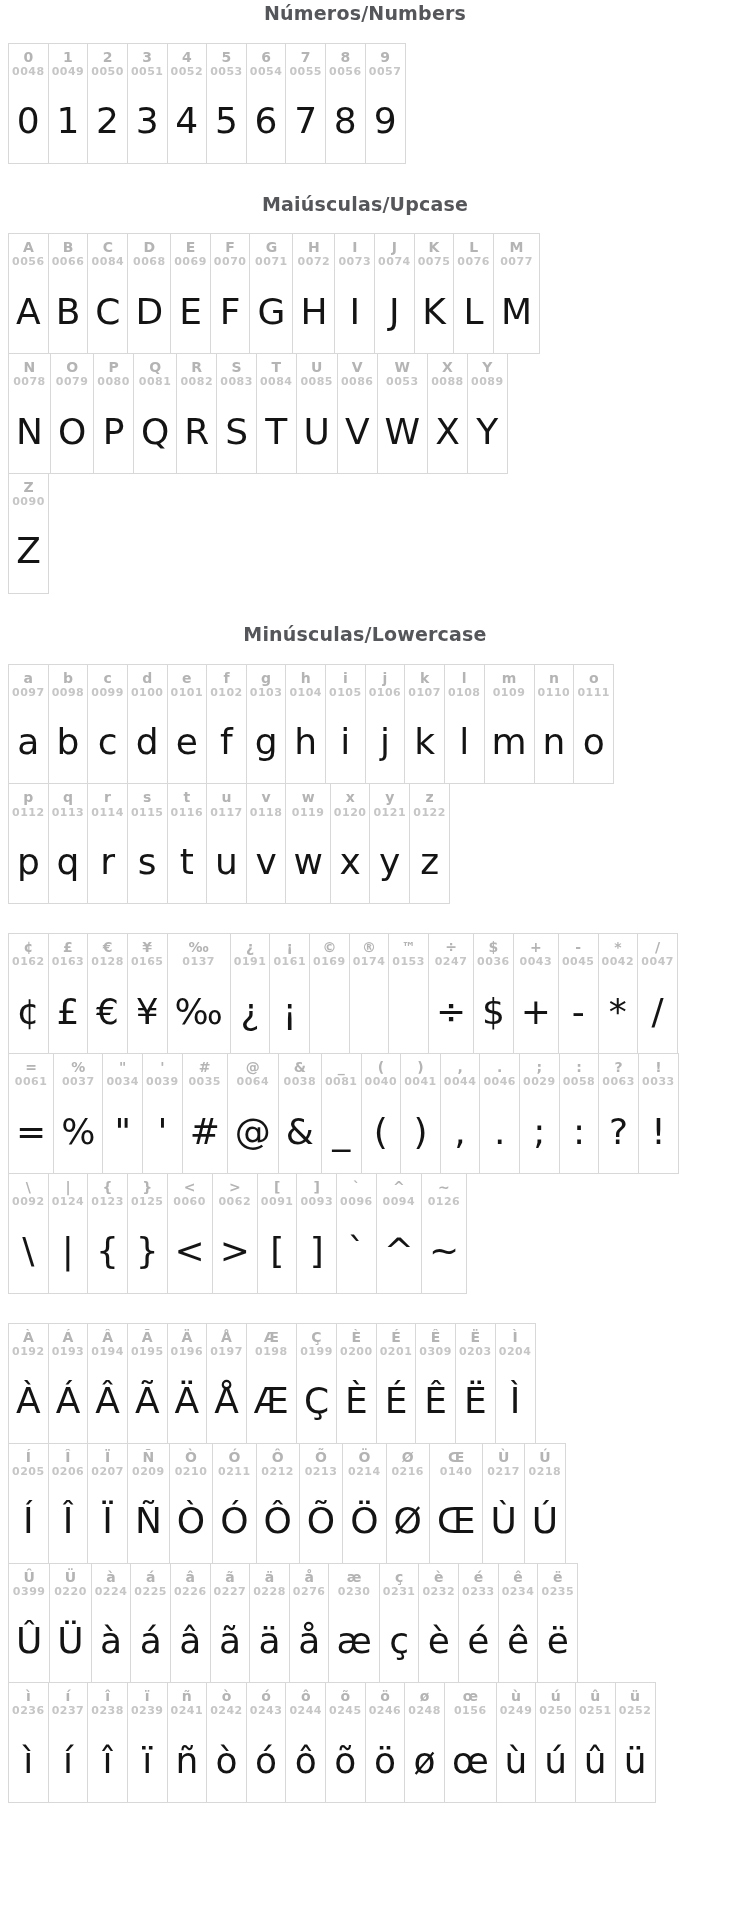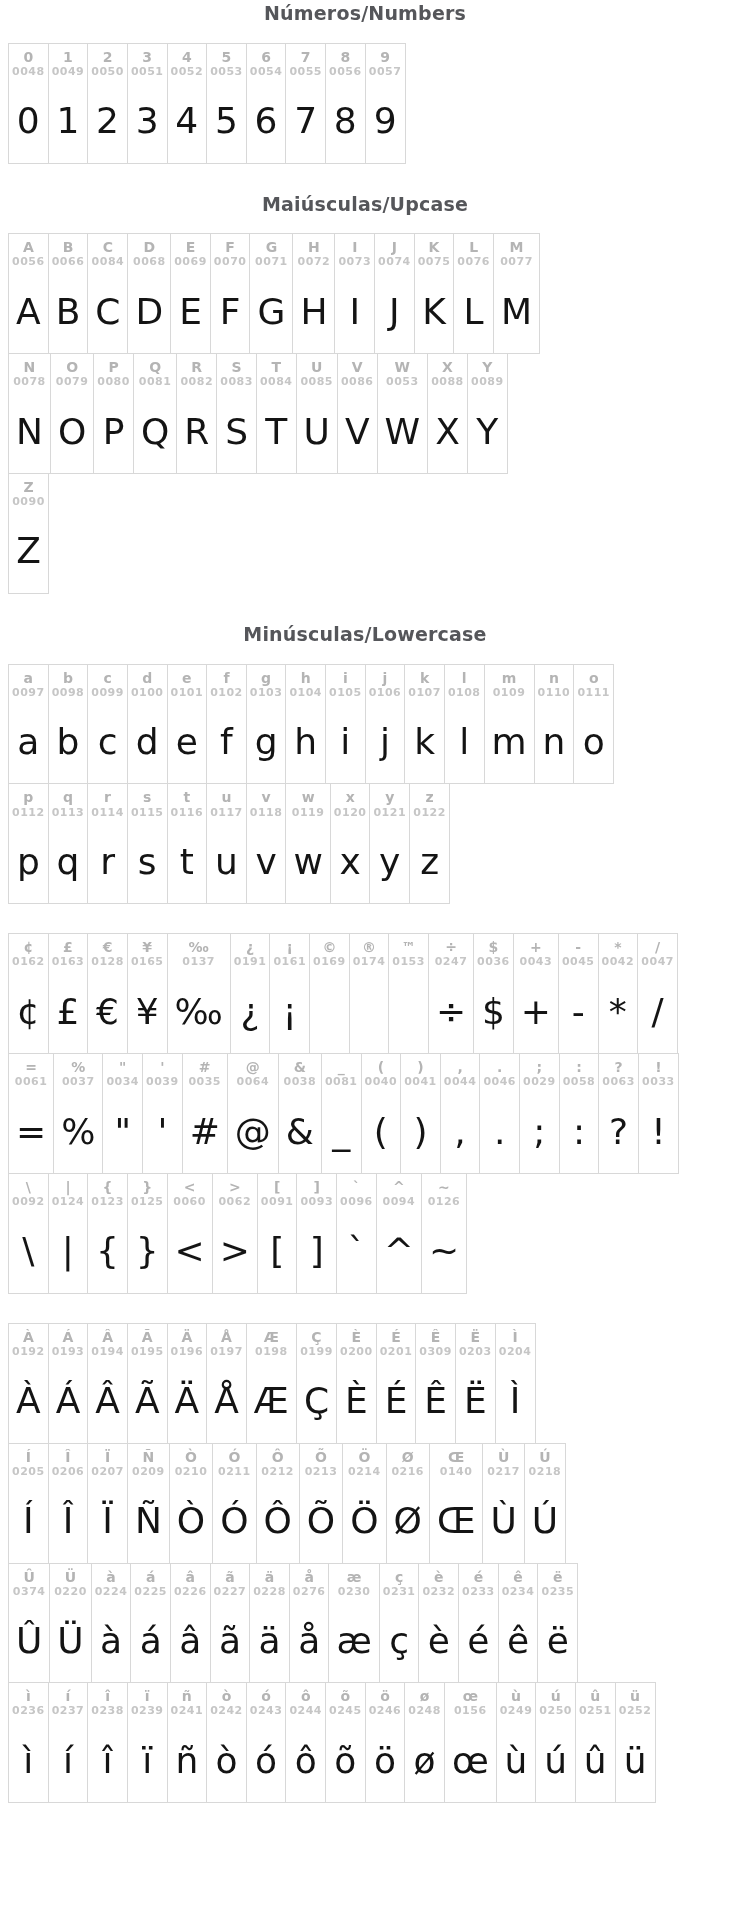--- a/index.html
+++ b/index.html
@@ -750,21 +750,21 @@
         </div>
         <div class="cell">
           <div class="ref">Ú</div>
           <div class="code">0218</div>
           <div class="glyph">Ú</div>
         </div>
       </div>
       <div class="char-row">
         <div class="cell">
           <div class="ref">Û</div>
-          <div class="code">0374</div>
+          <div class="code">0399</div>
           <div class="glyph">Û</div>
         </div>
         <div class="cell">
           <div class="ref">Ü</div>
           <div class="code">0220</div>
           <div class="glyph">Ü</div>
         </div>
         <div class="cell">
           <div class="ref">à</div>
           <div class="code">0224</div>

